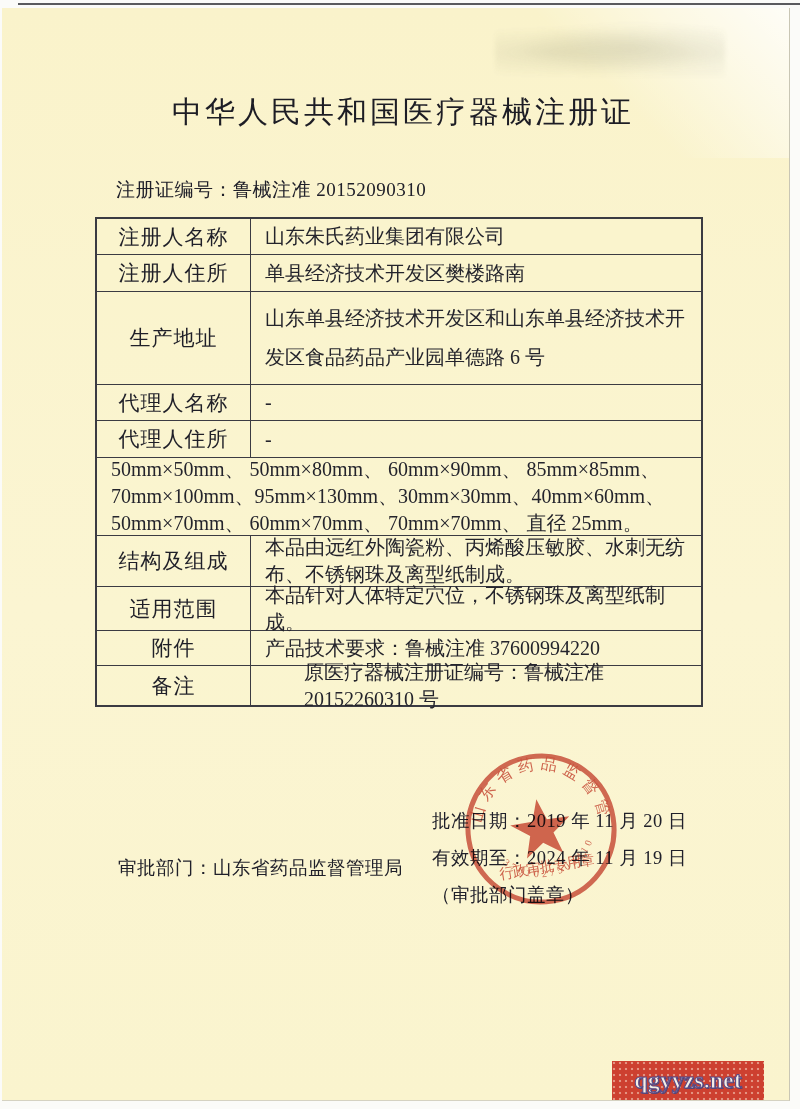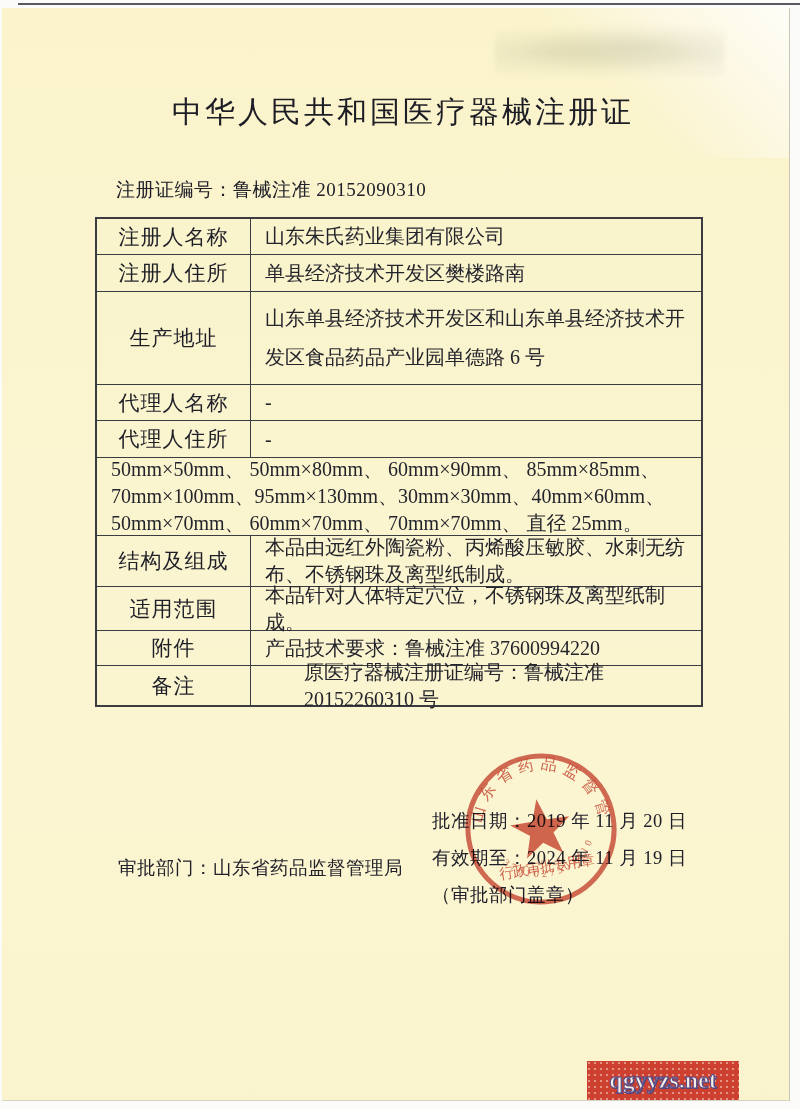--- a/index.html
+++ b/index.html
@@ -65,21 +65,21 @@
   .dates { position:absolute; left:432px; top:0; }
   .dates .dline { margin-bottom:12px; letter-spacing:.5px; }
   .seal-note { letter-spacing:1px; }
 
   .stamp {
     position:absolute; left:458px; top:746px; width:166px; height:166px;
     transform:rotate(-9deg); opacity:.85; mix-blend-mode:multiply;
     pointer-events:none;
   }
   .watermark {
-    position:absolute; left:587px; top:1061px; width:152px; height:39px;
+    position:absolute; left:612px; top:1061px; width:152px; height:39px;
     background-color:#cd4030;
     background-image:radial-gradient(circle at 2px 2px, rgba(255,248,230,.45) 1px, transparent 1.6px);
     background-size:6px 6px;
     display:flex; align-items:center; justify-content:center;
     font-weight:bold; font-size:24px; color:#f3efe6;
     -webkit-text-stroke:1.1px #5a4a85;
     text-shadow:1px 1px 0 #4f4370;
     letter-spacing:0;
   }
 </style>

